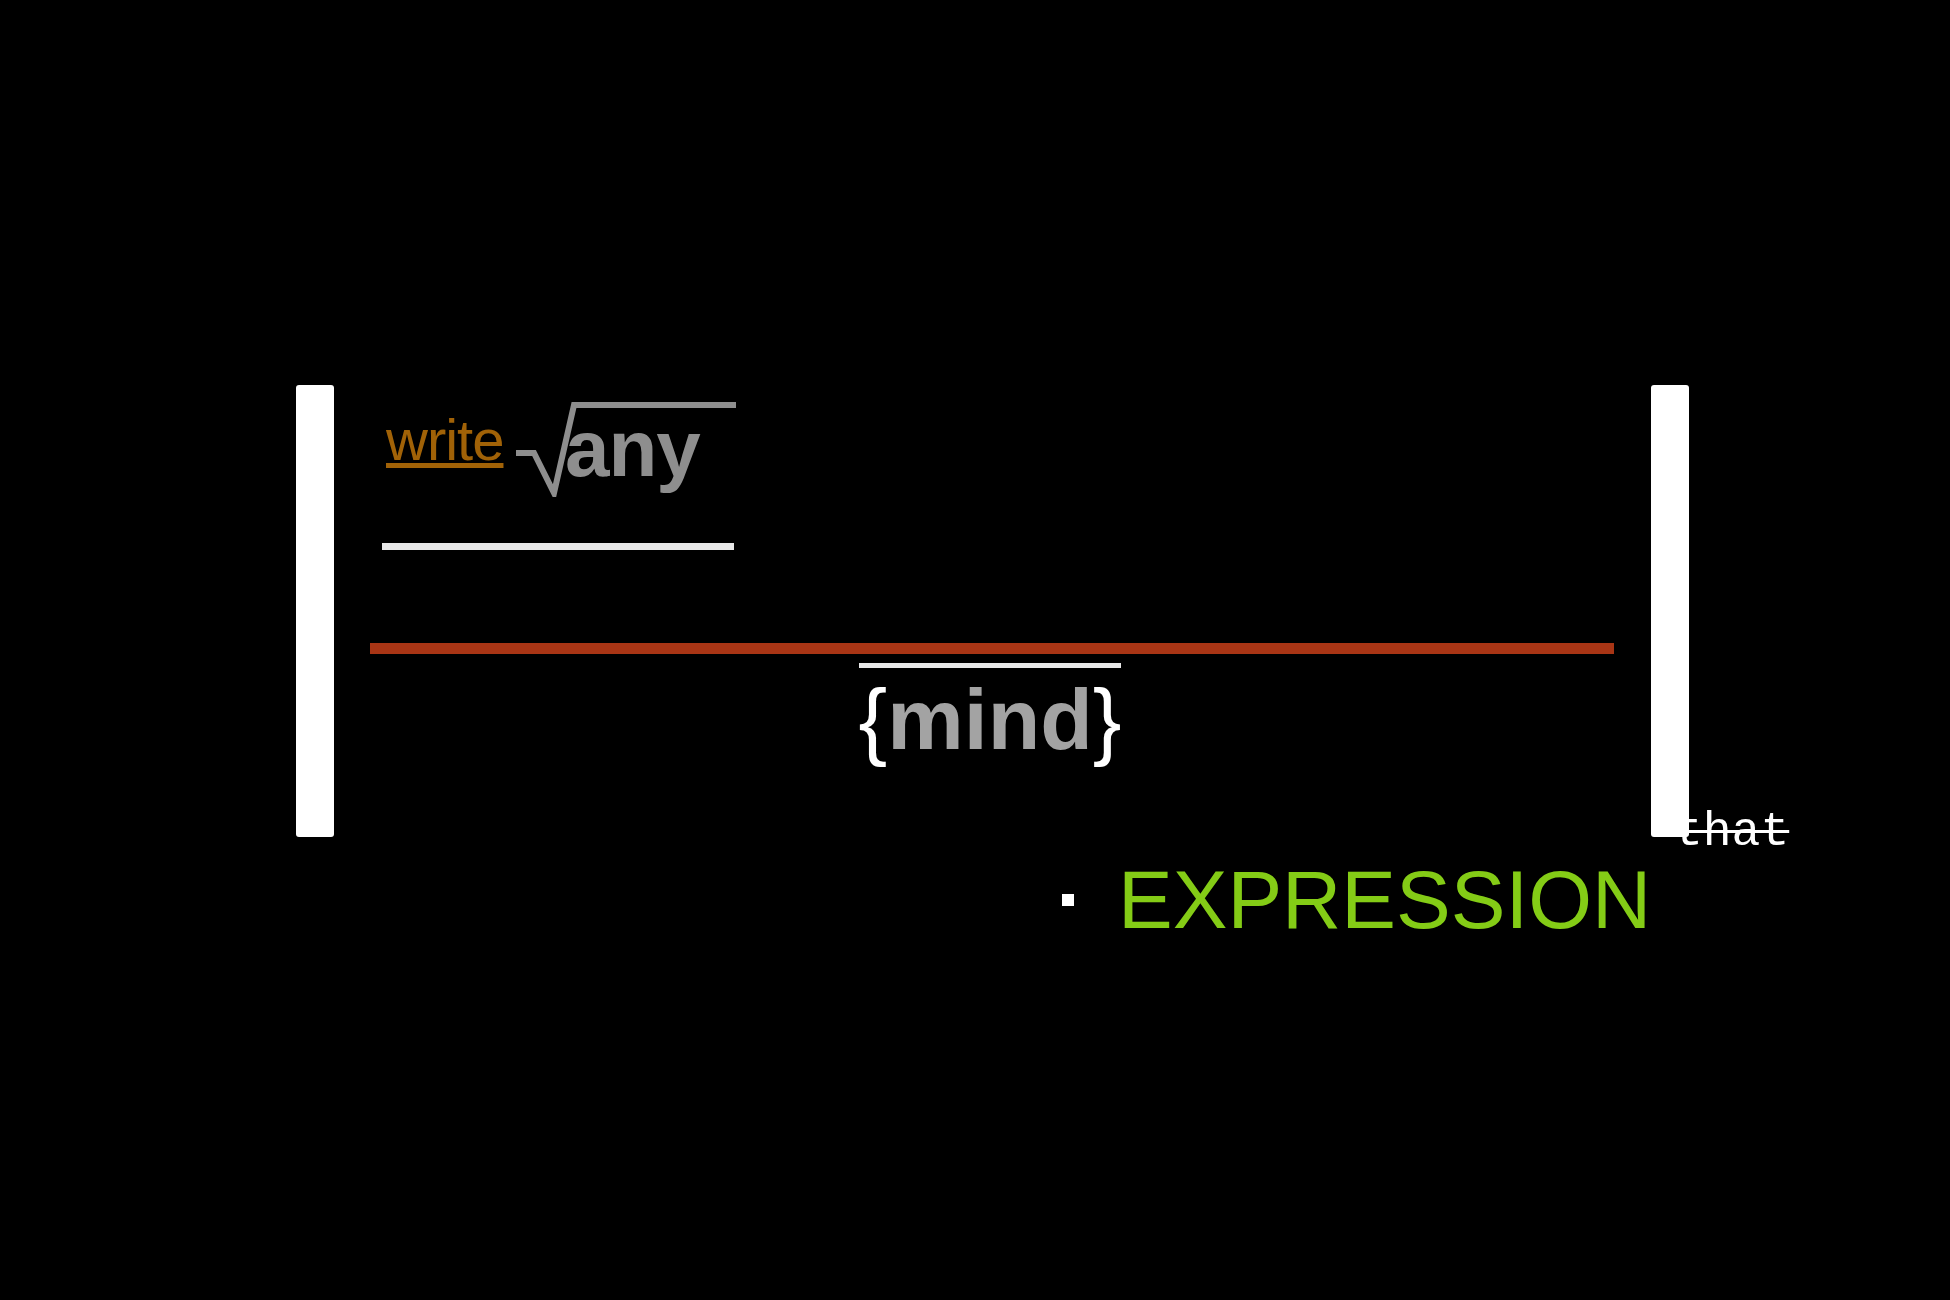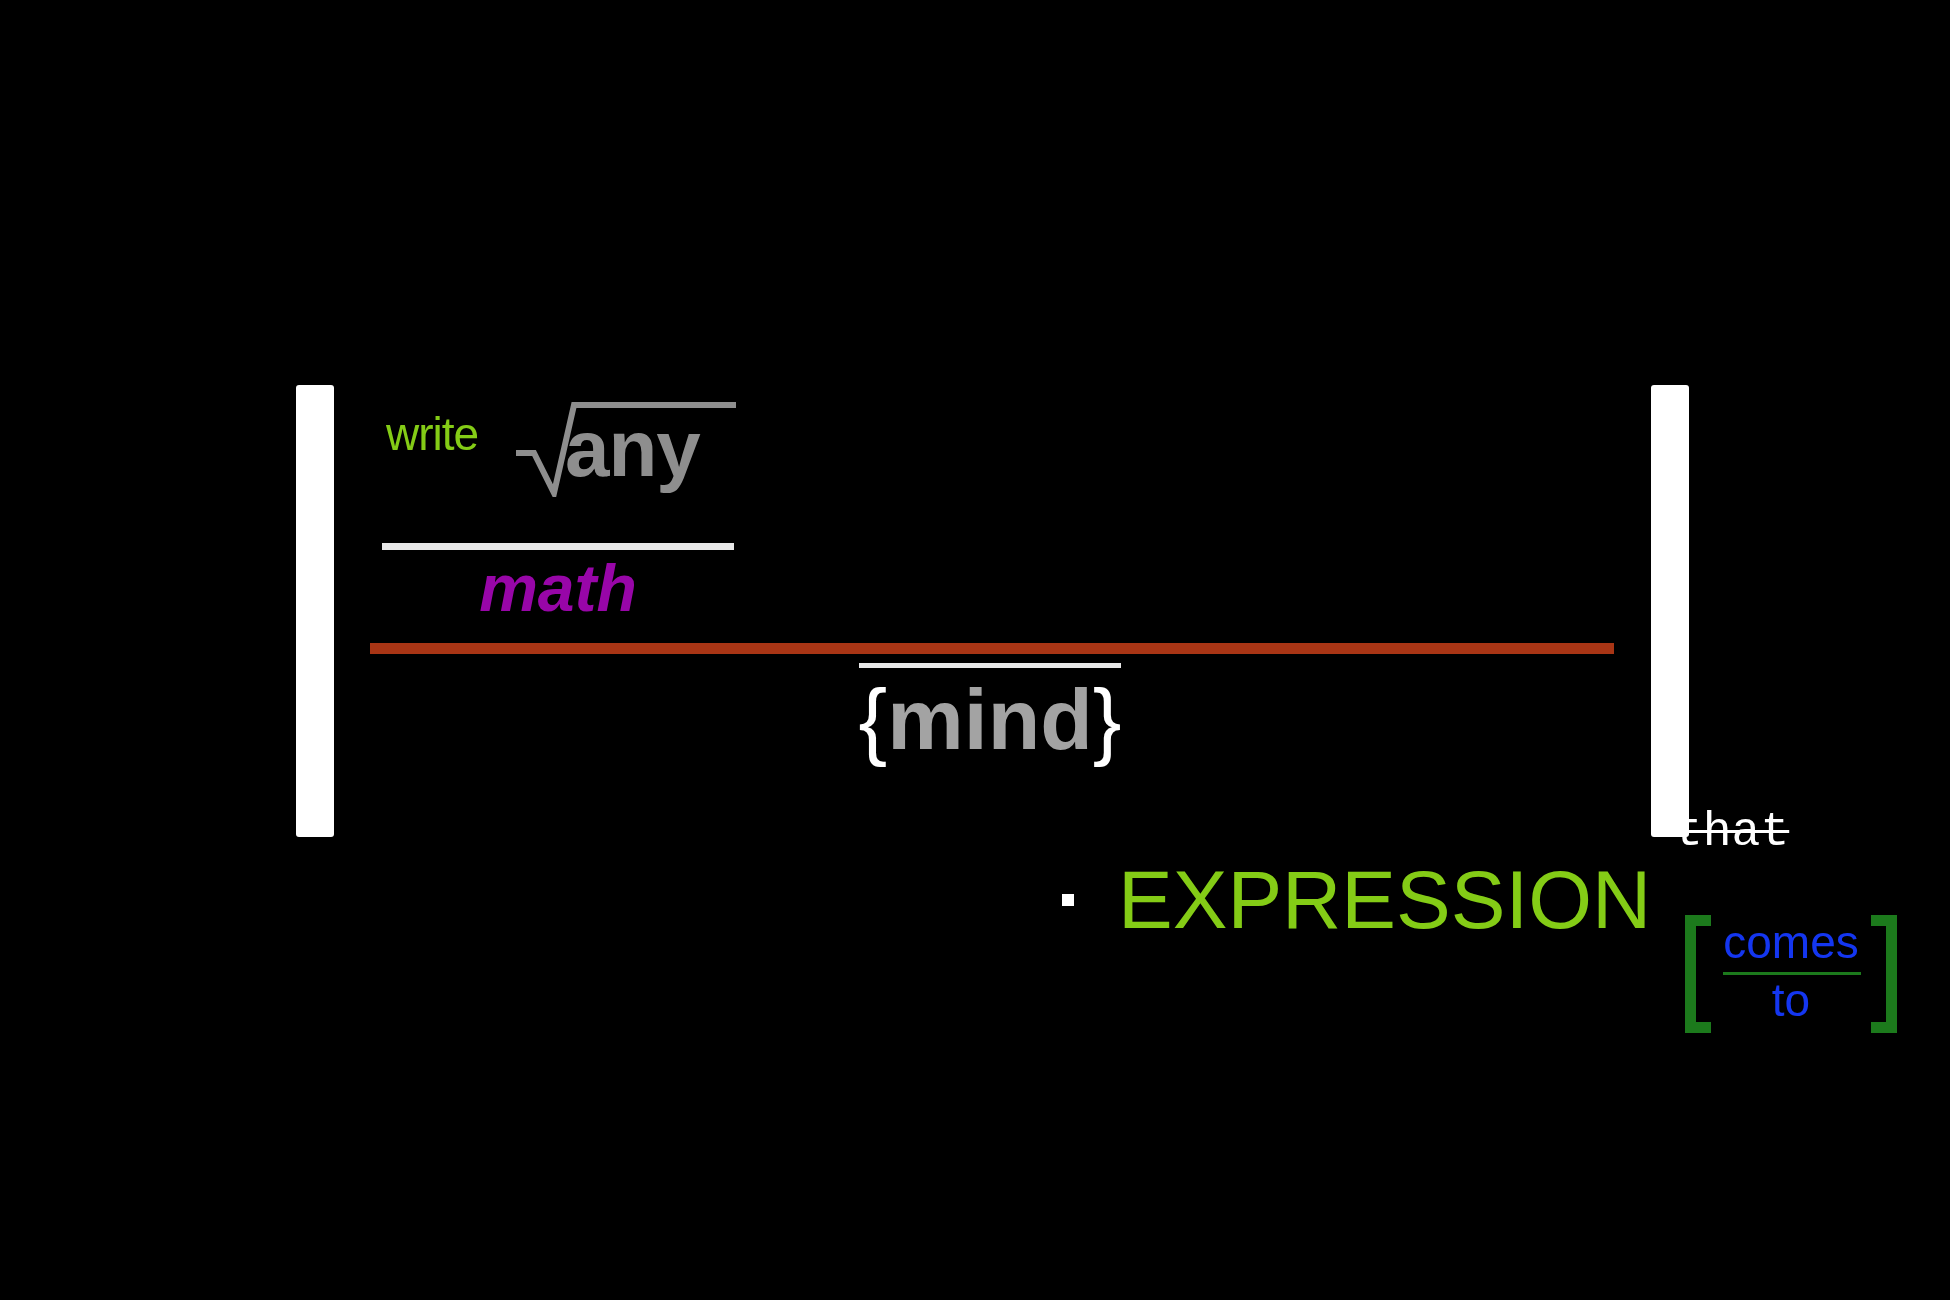--- a/index.html
+++ b/index.html
@@ -63,24 +63,25 @@
   }
   #inner-frac-left-num {
     position: relative;
     height: 105px;
     white-space: nowrap;
   }
   #write-word {
     position: absolute;
     left: 8px;
     top: 16px;
-    font-size: 46px;
-    color: #84cc16;
+    font-size: 58px;
+    color: #a16207;
     line-height: 1;
     letter-spacing: -1px;
+    text-decoration: underline;
   }
   #radical {
     position: absolute;
     left: 138px;
     top: 6px;
     width: 220px;
     height: 96px;
   }
   #radical svg { display: block; }
   #any-word {
@@ -247,36 +248,28 @@
           <svg width="220" height="96" viewBox="0 0 220 96" xmlns="http://www.w3.org/2000/svg">
             <path d="M 2 52 L 18 52 L 38 92 L 58 4 L 219 4" fill="none" stroke="#8e8e8e" stroke-width="6" stroke-linecap="square" stroke-linejoin="miter"></path>
           </svg>
         </span>
 
         <span id="any-word">any</span>
       </div>
 
       <div id="inner-frac-left-bar"></div>
 
-      <div id="math-word">math</div>
     </div>
 
     <div id="mul-dot"></div>
 
     <div id="expression-word">EXPRESSION</div>
 
     <div id="that-word">that</div>
 
-    <div id="bracket-group">
-      <div class="green-bracket" id="green-bracket-left"></div>
-      <div class="green-bracket" id="green-bracket-right"></div>
-      <div id="comes-word">comes</div>
-      <div id="comes-to-bar"></div>
-      <div id="to-word">to</div>
-    </div>
 
   </div>
 
   <div id="denominator">
 
     <div id="your-mind-bar"></div>
 
     <div id="mind-row">
       <span class="brace">{</span><span id="mind-word">mind</span><span class="brace">}</span>
     </div>

